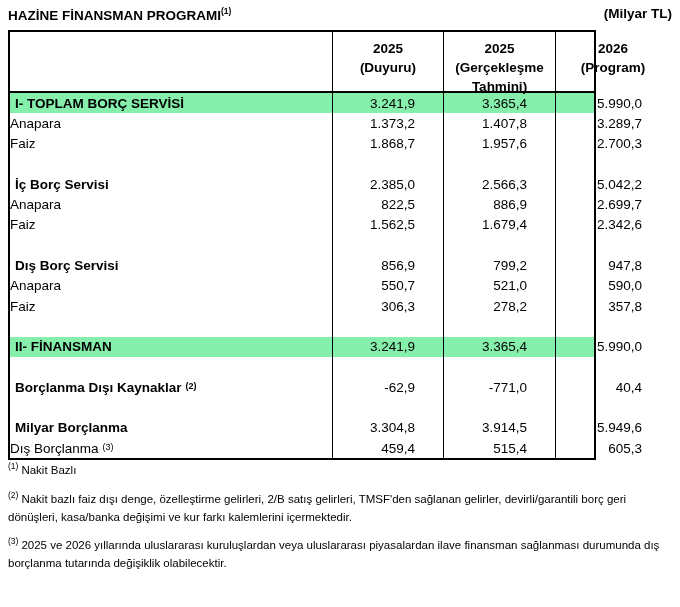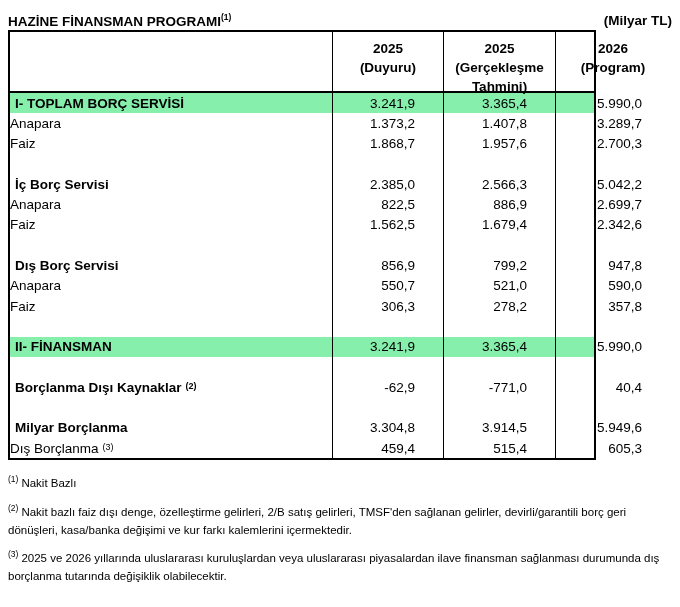--- a/index.html
+++ b/index.html
@@ -9,21 +9,20 @@
     background: #ffffff;
     color: #000000;
     font-family: "Liberation Sans", sans-serif;
   }
   .page { padding: 6px 8px 0 8px; width: 680px; }
 
   
   .title-bar {
     display: flex;
     justify-content: space-between;
-    align-items: flex-end;
     height: 22px;
     font-weight: bold;
     font-size: 13.5px;
   }
   .title-bar sup { font-size: 8.5px; font-weight: bold; }
 
   
   .fin-table {
     width: 588px;
     border: 2px solid #000;
@@ -63,21 +62,21 @@
   .t-row.sub .cell-label { padding-left: 0; font-weight: normal; }
   .cell-label sup { font-size: 9px; margin-left: 4px; position: relative; top: -1px; }
   .cell-num {
     justify-content: flex-end;
     text-align: left;
     padding-right: 28px;
     border-left: 1.5px solid #000;
   }
 
   
-  .footnotes { margin-top: 13px; font-size: 11.5px; }
+  .footnotes { font-size: 11.5px; }
   .footnote { margin-bottom: 9px; line-height: 1.55; width: 664px; }
   .footnote sup { font-size: 8.5px; margin-right: 3px; }
 </style>
 </head>
 <body>
 
 <div class="page">
 
   <div class="title-bar">
     <div>

